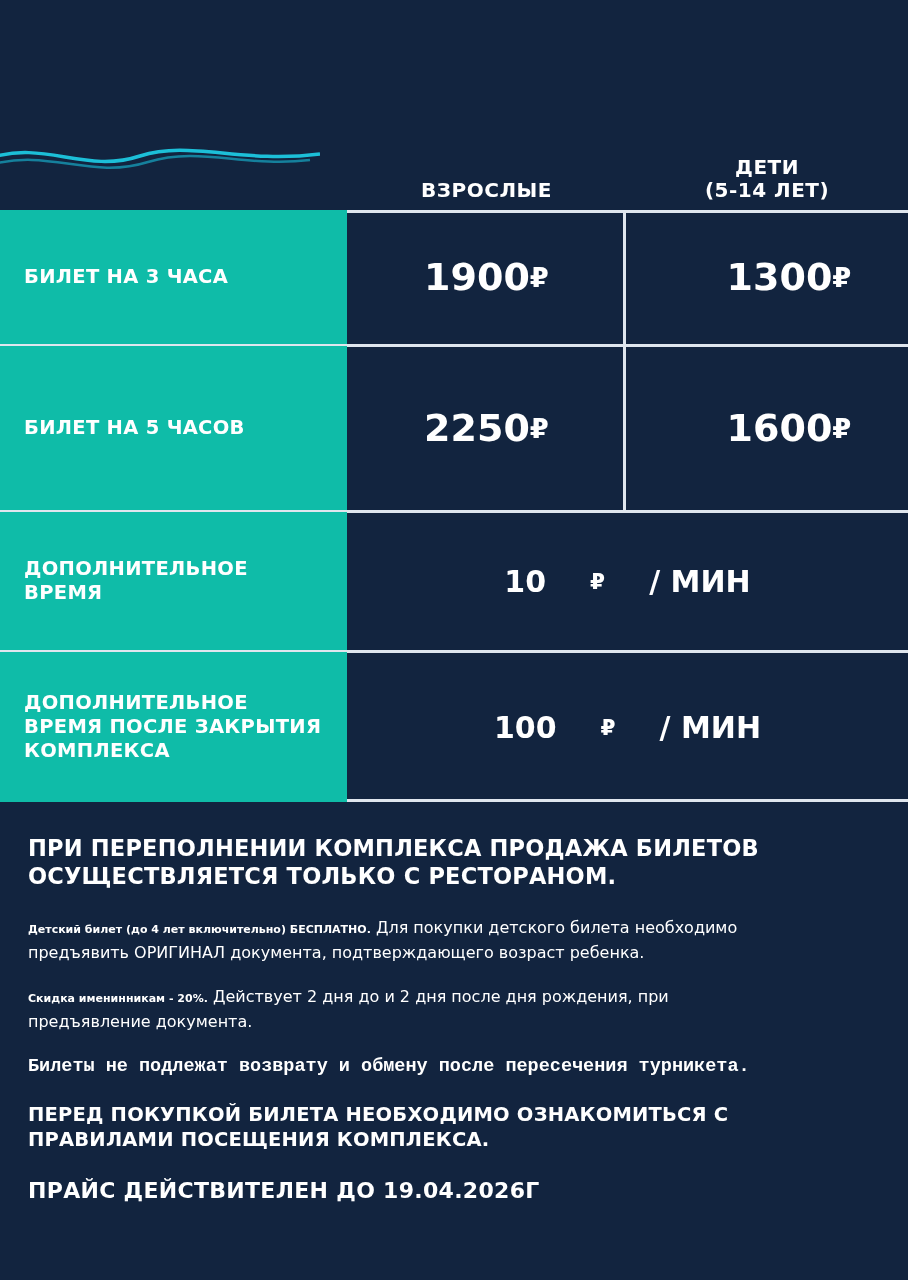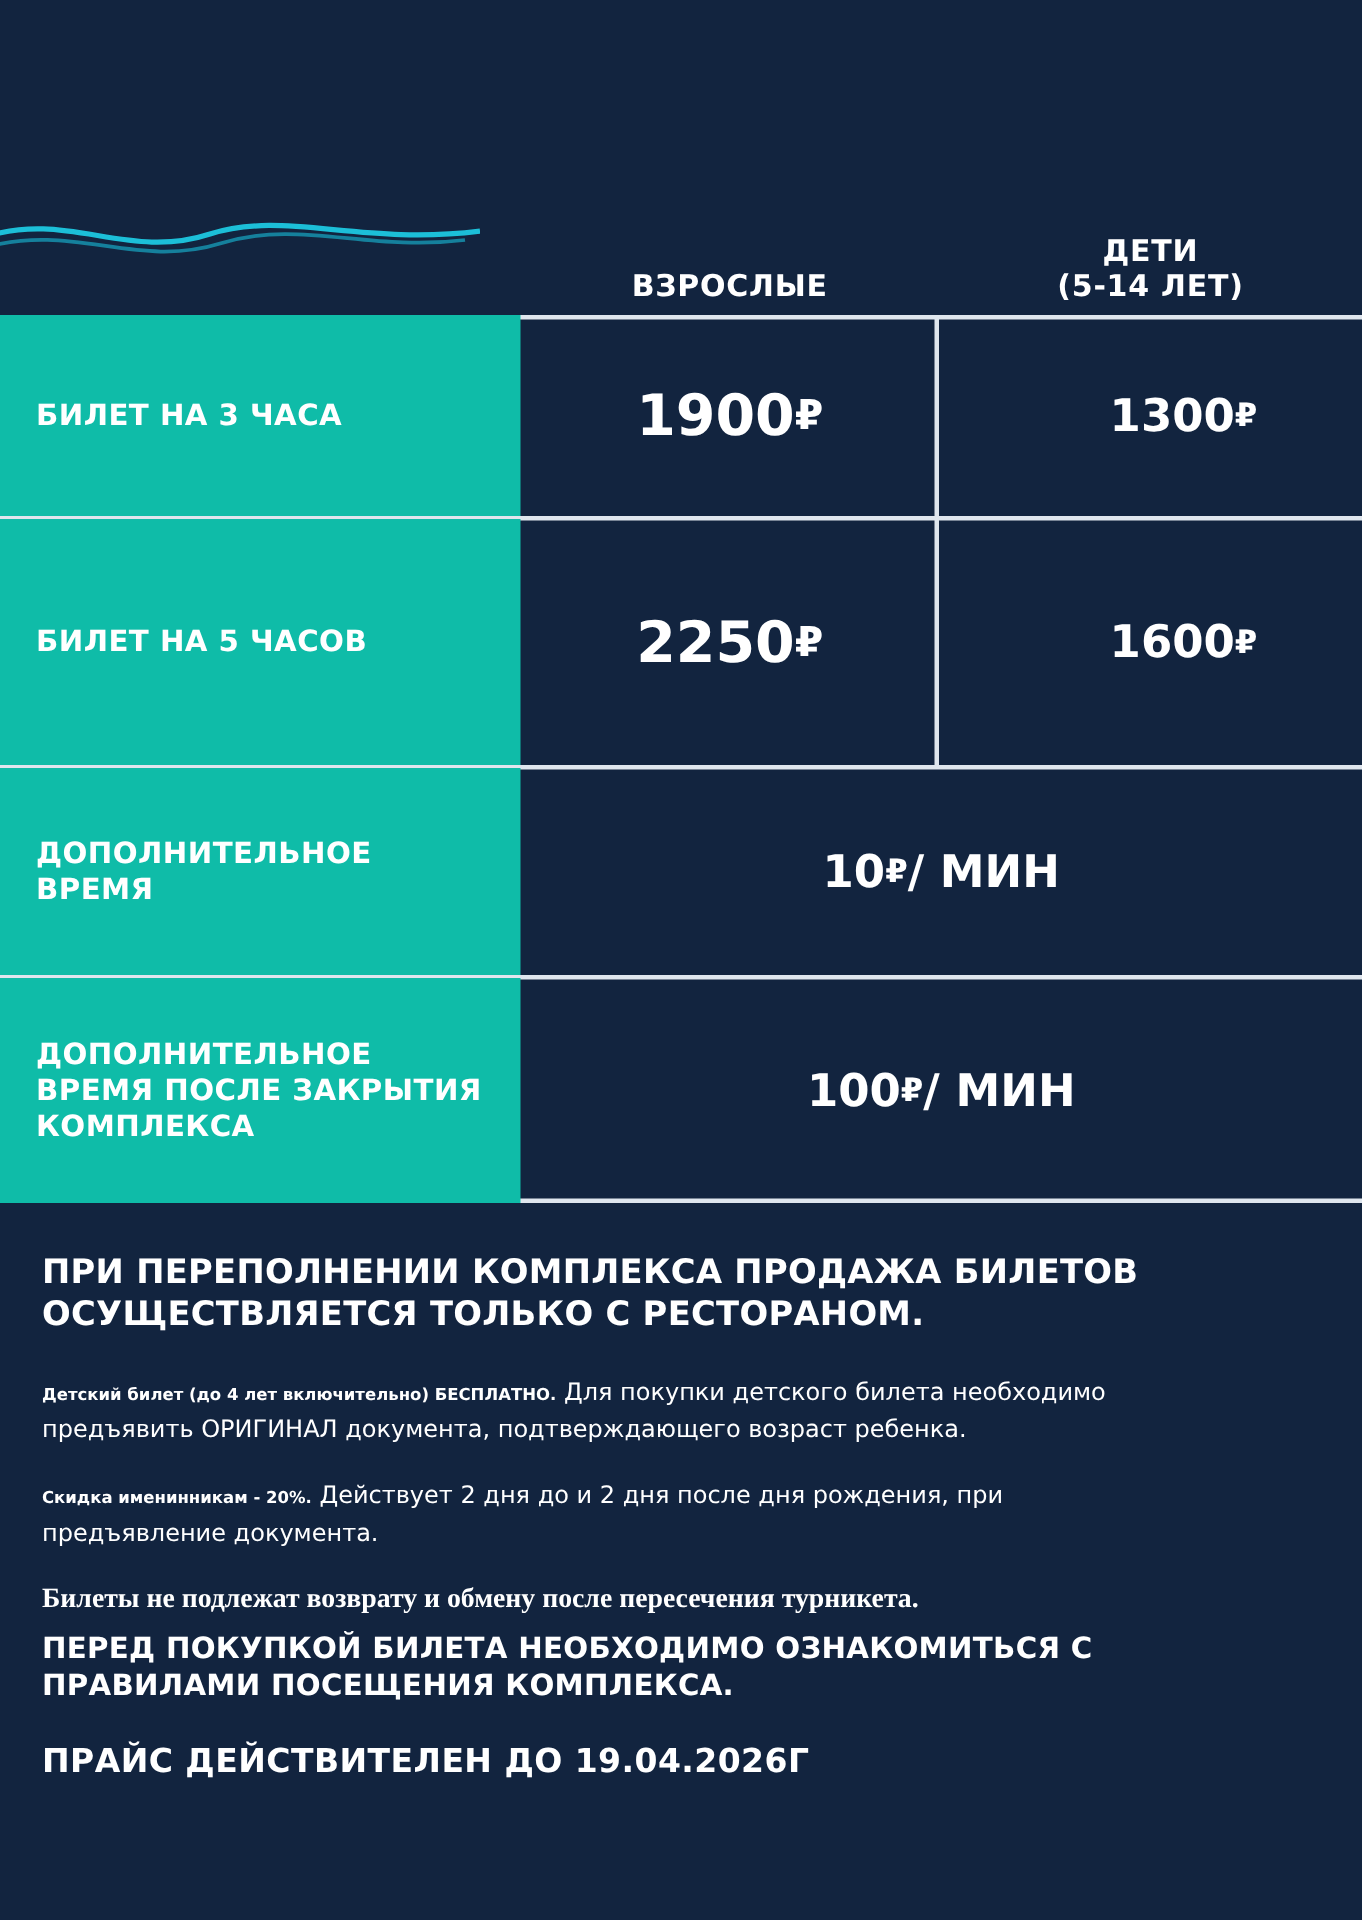--- a/index.html
+++ b/index.html
@@ -64,39 +64,39 @@
   .label-cell span {
     color:#ffffff; font-weight:bold; font-size:19.5px; line-height:24px;
     letter-spacing:.3px; font-family:"DejaVu Sans", sans-serif;
   }
   .price-cell {
     position:absolute; top:0; height:100%;
     display:flex; align-items:center; justify-content:center;
     color:#fff; font-weight:bold; font-family:"DejaVu Sans", sans-serif;
   }
   .pc-adult { left:347px; width:279px; font-size:38px; }
-  .pc-kid   { left:626px; width:282px; font-size:30px;padding-left:44px; }
-  .pc-span  { left:347px; width:561px; font-size:30px; }
+  .pc-kid   { left:626px; width:282px; font-size:38px;padding-left:44px; }
+  .pc-span  { left:347px; width:561px; font-size:30px;gap:44px; }
   .rub { font-size:.72em; font-weight:bold; }
 
   .hline { position:absolute; left:0; width:908px; height:3px; background:#dfe6ee; }
   .vline { position:absolute; width:3px; background:#dfe6ee; }
 
   
   .footer { position:absolute; left:0; top:808px; width:808px; padding:26px 28px 0 28px; }
   .f-head {
     color:#fff; font-weight:bold; font-size:22.5px; line-height:28px;
     letter-spacing:.2px; font-family:"DejaVu Sans", sans-serif;
     margin-bottom:26px;
   }
   .f-p { color:#fff; font-size:16px; line-height:23px; margin-bottom:21px;
          font-family:"DejaVu Sans", sans-serif; }
   .f-p b { font-weight:bold; font-size:11px; }
   .f-note { color:#fff; font-weight:bold; font-size:18.5px; line-height:25px;
-            margin-bottom:7px; font-family:Liberation Serif, serif; }
+            margin-bottom:23px; font-family:Liberation Mono, monospace; }
   .f-rules { color:#fff; font-weight:bold; font-size:19.5px; line-height:25px;
              letter-spacing:.2px; margin-bottom:26px;
              font-family:"DejaVu Sans", sans-serif; }
   .f-valid { color:#fff; font-weight:bold; font-size:22px; text-align:left;
              letter-spacing:.3px; font-family:"DejaVu Sans", sans-serif; }
 </style>
 </head>
 <body>
 
 <div class="page">

